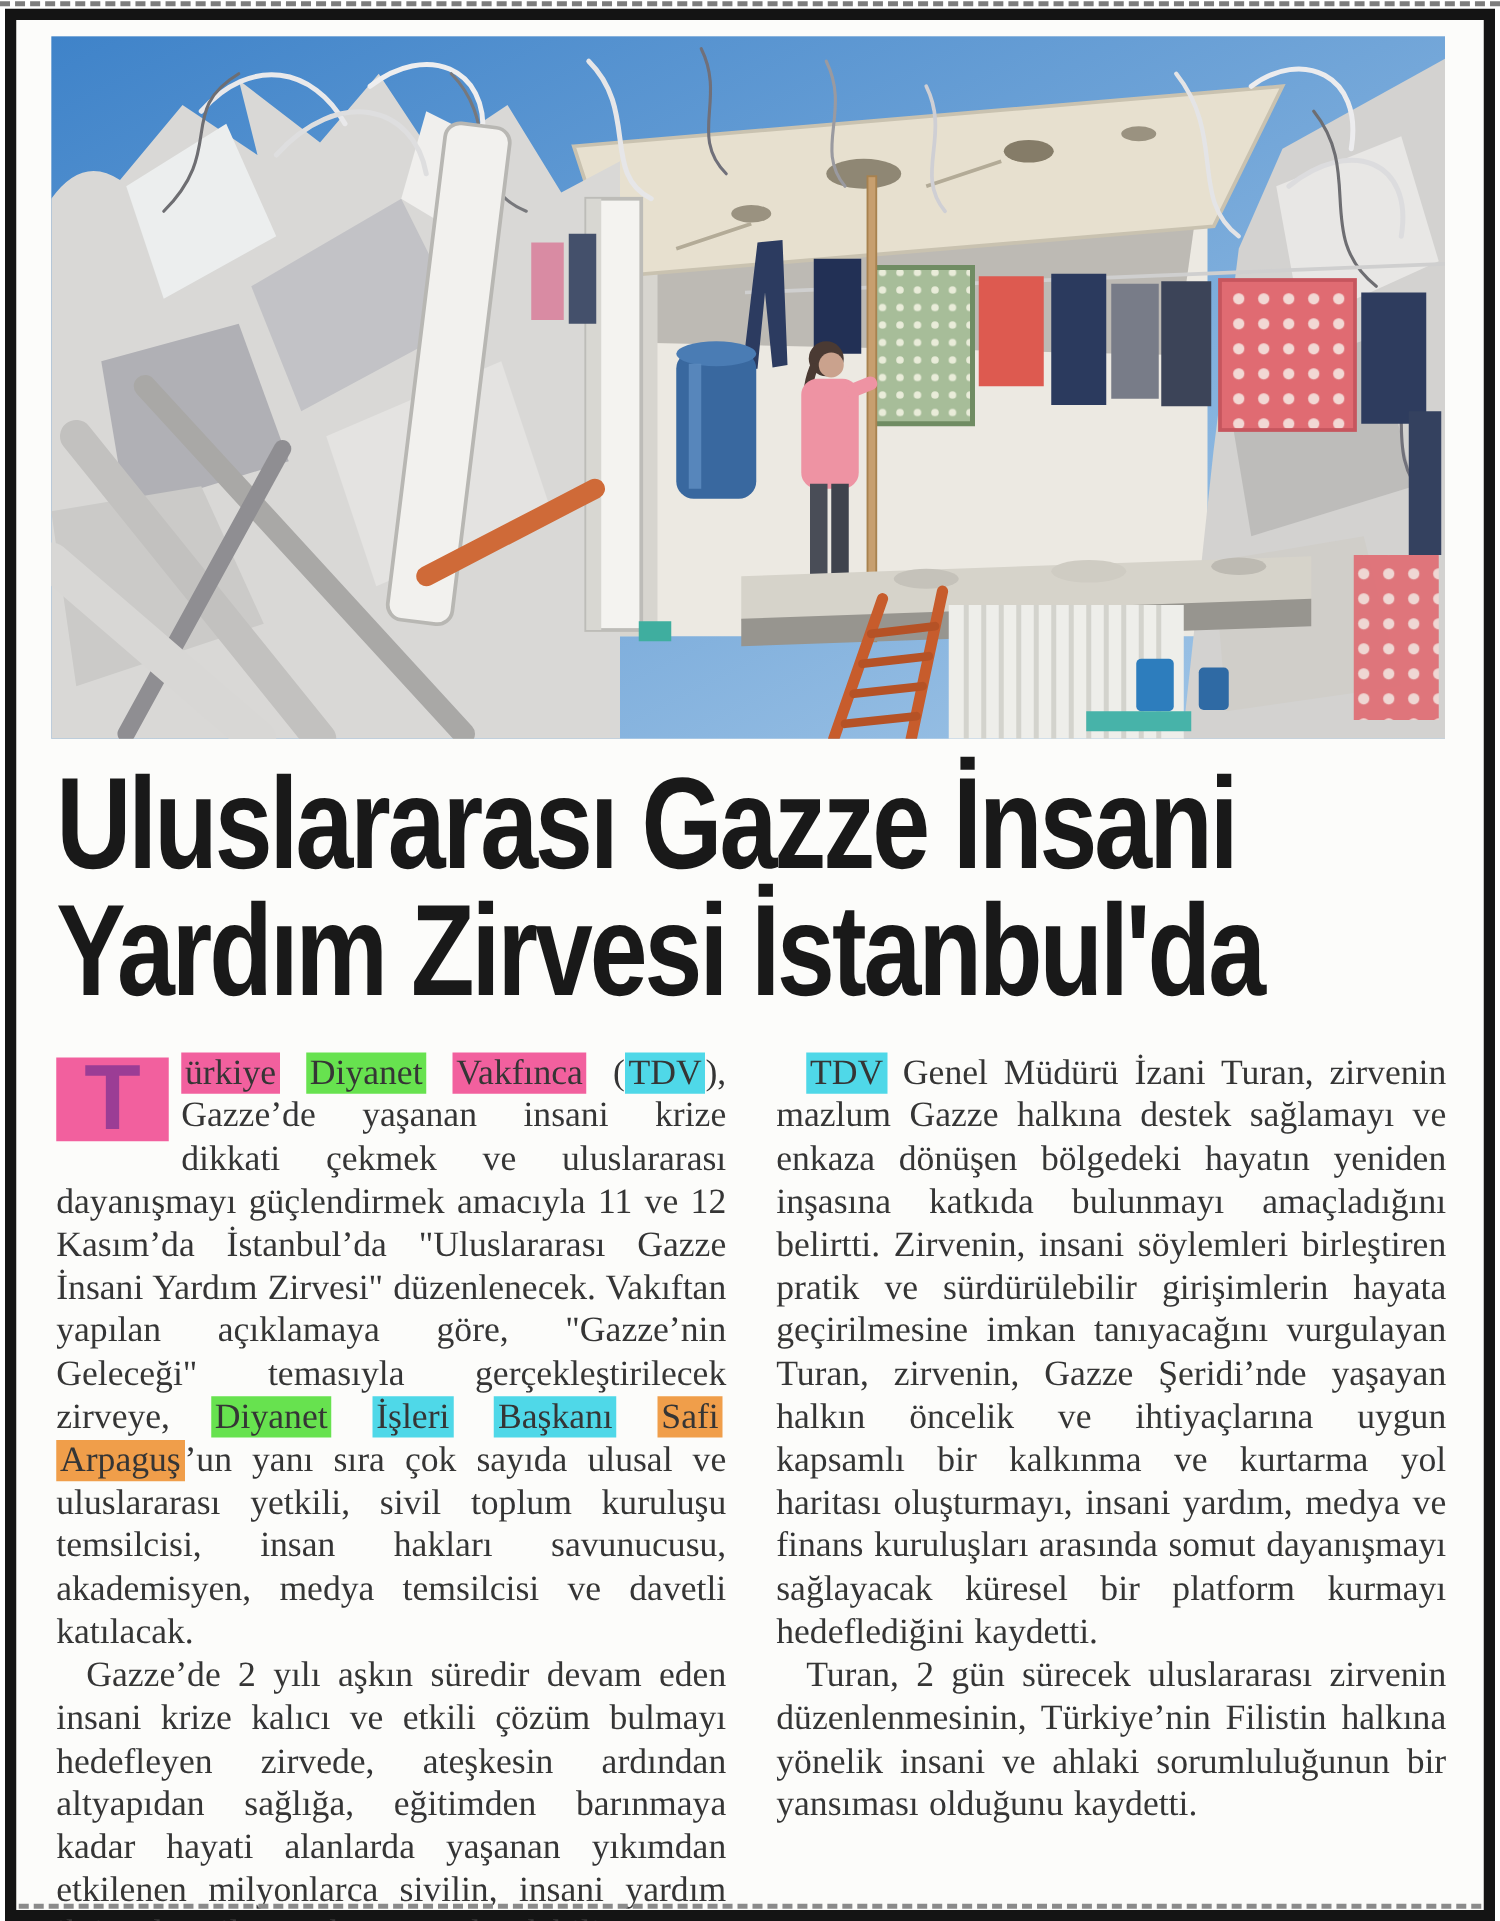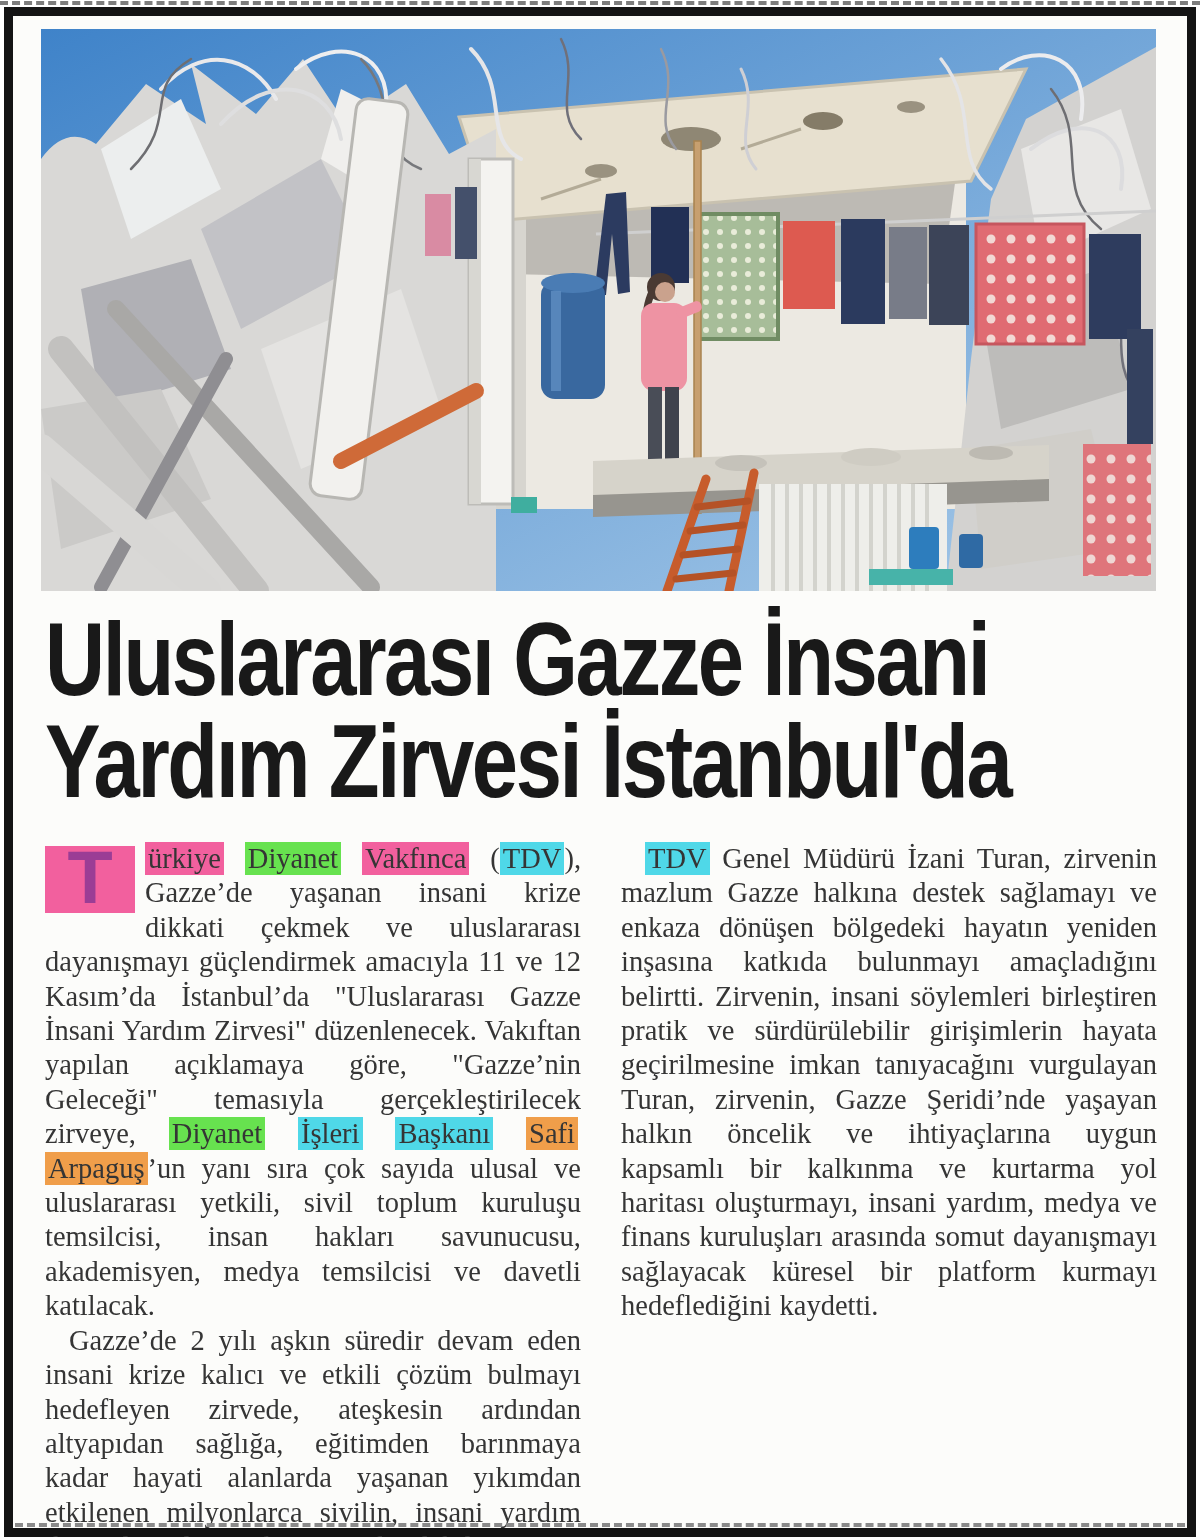--- a/index.html
+++ b/index.html
@@ -244,18 +244,19 @@
       <span class="hl-line">Yardım Zirvesi İstanbul'da</span>
     </h1>
 
     <div class="article">
       <div class="col" id="col-left">
           <p class="no-indent"><span class="dropcap">T</span><span class="hl hl-pink">ürkiye</span> <span class="hl hl-green">Diyanet</span> <span class="hl hl-pink">Vakfınca</span> (<span class="hl hl-cyan">TDV</span>), Gazze’de yaşanan insani krize dikkati çekmek ve uluslararası dayanışmayı güçlendirmek amacıyla 11 ve 12 Kasım’da İstanbul’da "Uluslararası Gazze İnsani Yardım Zirvesi" düzenlenecek. Vakıftan yapılan açıklamaya göre, "Gazze’nin Geleceği" temasıyla gerçekleştirilecek zirveye, <span class="hl hl-green">Diyanet</span> <span class="hl hl-cyan">İşleri</span> <span class="hl hl-cyan">Başkanı</span> <span class="hl hl-orange">Safi Arpaguş</span>’un yanı sıra çok sayıda ulusal ve uluslararası yetkili, sivil toplum kuruluşu temsilcisi, insan hakları savunucusu, akademisyen, medya temsilcisi ve davetli katılacak.</p>
           <p>Gazze’de 2 yılı aşkın süredir devam eden insani krize kalıcı ve etkili çözüm bulmayı hedefleyen zirvede, ateşkesin ardından altyapıdan sağlığa, eğitimden barınmaya kadar hayati alanlarda yaşanan yıkımdan etkilenen milyonlarca sivilin, insani yardım ihtiyaçları ile ortak ve sürdürülebilir çözüm mekaniz-</p>
         </div>
       <div class="col" id="col-right">
           <p><span class="hl hl-cyan">TDV</span> Genel Müdürü İzani Turan, zirvenin mazlum Gazze halkına destek sağlamayı ve enkaza dönüşen bölgedeki hayatın yeniden inşasına katkıda bulunmayı amaçladığını belirtti. Zirvenin, insani söylemleri birleştiren pratik ve sürdürülebilir girişimlerin hayata geçirilmesine imkan tanıyacağını vurgulayan Turan, zirvenin, Gazze Şeridi’nde yaşayan halkın öncelik ve ihtiyaçlarına uygun kapsamlı bir kalkınma ve kurtarma yol haritası oluşturmayı, insani yardım, medya ve finans kuruluşları arasında somut dayanışmayı sağlayacak küresel bir platform kurmayı hedeflediğini kaydetti.</p>
+          <p>Turan, 2 gün sürecek uluslararası zirvenin düzenlenmesinin, Türkiye’nin Filistin halkına yönelik insani ve ahlaki sorumluluğunun bir yansıması olduğunu kaydetti.</p>
         </div>
     </div>
 
     <div class="frame-dotted-bottom"></div>
   </div>
 </div>
 
 </body></html>

